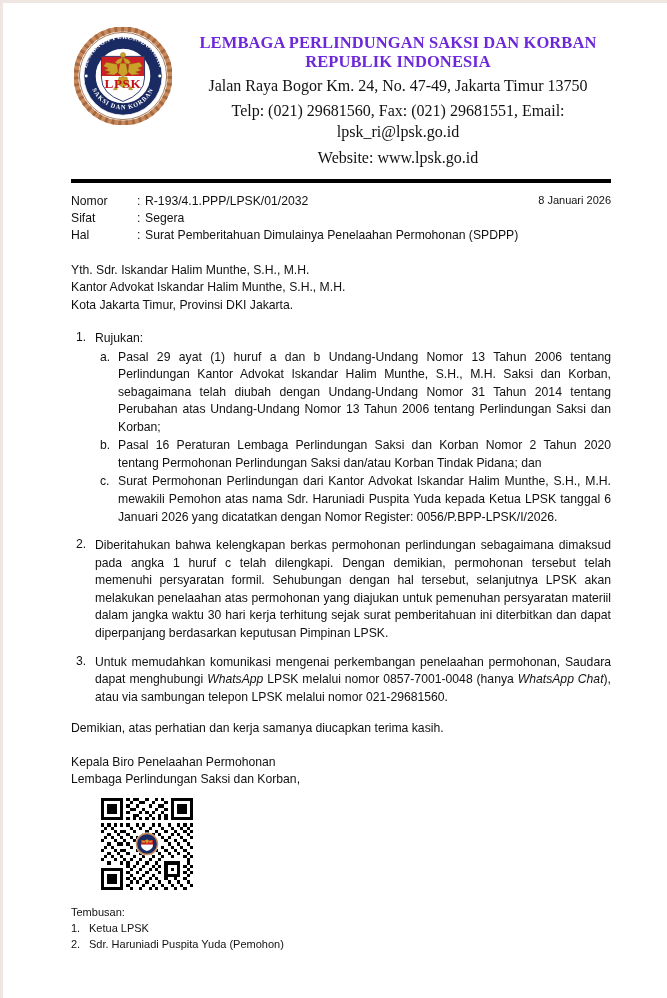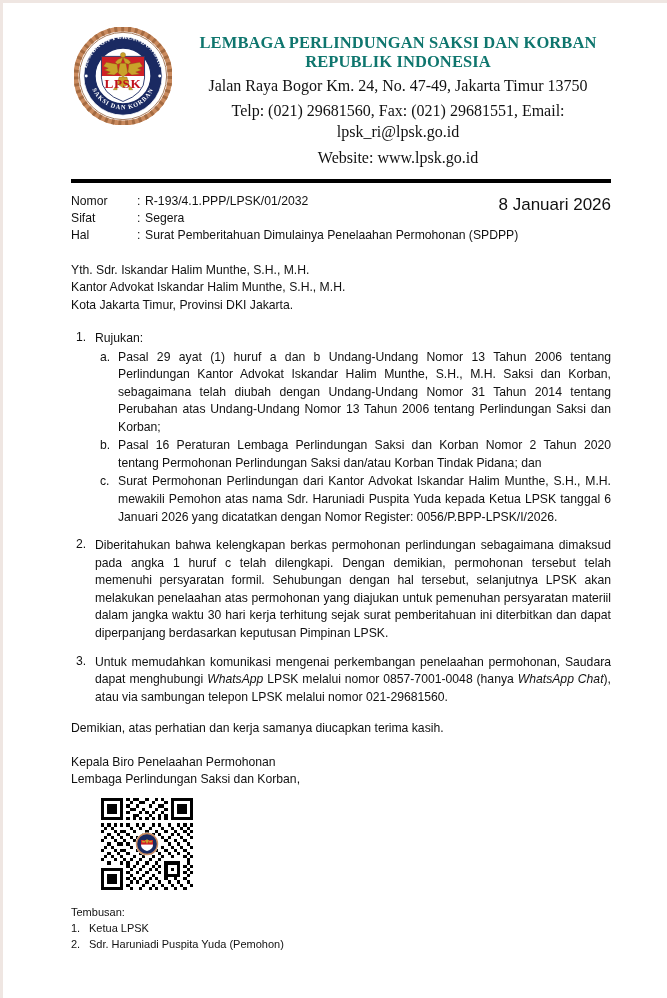--- a/index.html
+++ b/index.html
@@ -55,21 +55,21 @@
     flex: 1 1 auto;
     text-align: center;
     padding-top: 12px;
     font-family: "Liberation Serif", serif;
   }
   .lh-title {
     font-size: 16.5px;
     font-weight: bold;
     letter-spacing: 0.1px;
     line-height: 1.16;
-    color: #0f766e;
+    color: #6d28d9;
   }
   .lh-sub {
     font-size: 16px;
     line-height: 1.32;
     margin-top: 4px;
     color: #111;
   }
 
   .rule {
     height: 4px;
@@ -87,21 +87,21 @@
     display: flex;
     align-items: center;
   }
   .meta-label { width: 66px; flex: 0 0 66px; }
   .meta-colon { width: 8px; flex: 0 0 8px; }
   .meta-value { flex: 1 1 auto; }
   .meta-date {
     position: absolute;
     right: 0;
     top: 0;
-    font-size: 17px;
+    font-size: 11px;
   }
 
   .addr {
     margin-top: 17px;
     font-size: 12.2px;
     line-height: 1.43;
   }
 
   
   ol.outer {

